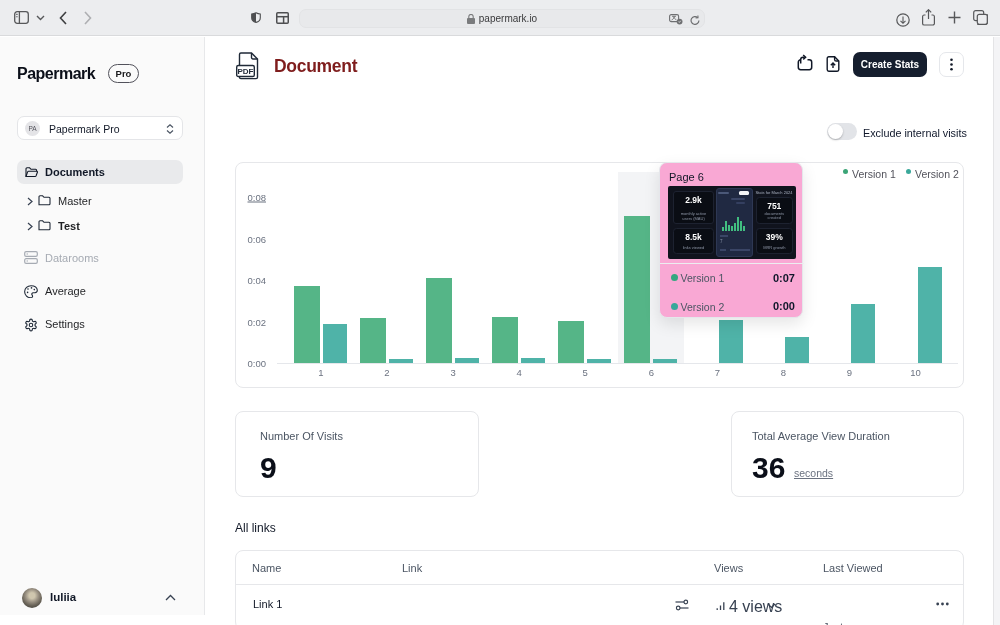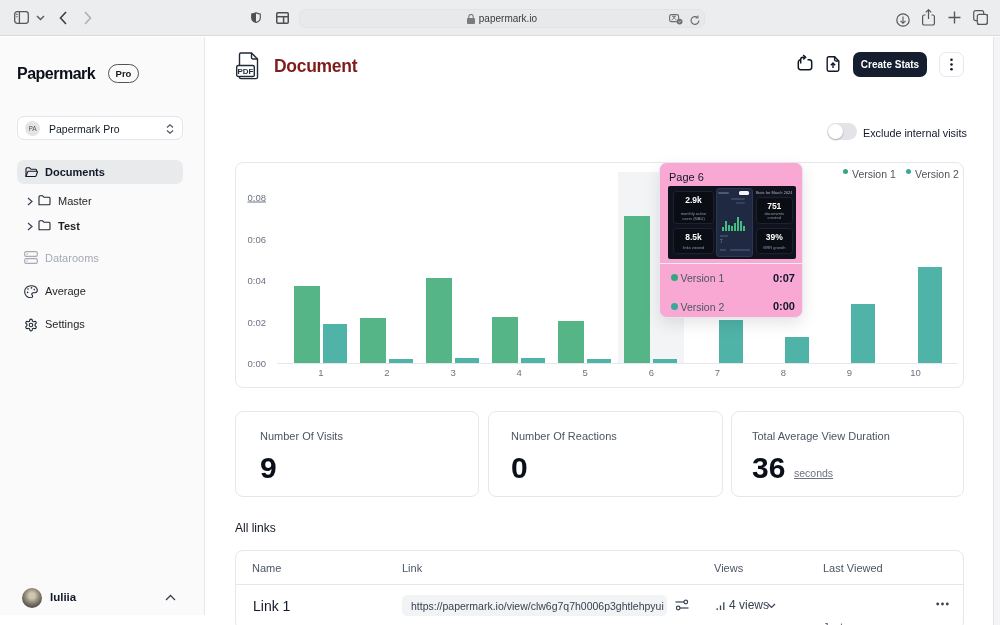--- a/index.html
+++ b/index.html
@@ -283,53 +283,48 @@
     <div class="abs" style="right:7px;top:108.5px;font-size:11px;font-weight:bold;color:#0f172a;">0:07</div>
     <div class="abs" style="left:11px;top:139.5px;width:7px;height:7px;border-radius:50%;background:#38a89a;"></div>
     <div class="abs" style="left:20.5px;top:137.5px;font-size:10.5px;color:#4b5563;">Version 2</div>
     <div class="abs" style="right:7px;top:137px;font-size:11px;font-weight:bold;color:#0f172a;">0:00</div>
   </div>
 
   <div class="card" style="left:235px;top:411px;width:244px;height:86px;">
     <div class="statlabel abs" style="left:24px;top:18px;">Number Of Visits</div>
     <div class="statnum abs" style="left:24px;top:38.5px;">9</div>
   </div>
-  <div class="card" style="left:488px;top:411px;width:235px;height:86px;">
-    <div class="statlabel abs" style="left:22px;top:18px;">Number Of Reactions</div>
-    <div class="statnum abs" style="left:22px;top:38.5px;">0</div>
-  </div>
   <div class="card" style="left:731px;top:411px;width:233px;height:86px;">
     <div class="statlabel abs" style="left:20px;top:18px;">Total Average View Duration</div>
     <div class="statnum abs" style="left:20px;top:38.5px;">36</div>
     <div class="abs" style="left:62px;top:55px;font-size:10.5px;color:#6b7280;text-decoration:underline;">seconds</div>
   </div>
 
   <div class="abs" style="left:235px;top:521px;font-size:12px;color:#111827;">All links</div>
   <div class="card" style="left:235px;top:550px;width:729px;height:80px;border-radius:8px;">
     <div class="abs" style="left:16px;top:11px;font-size:11px;color:#4b5563;">Name</div>
     <div class="abs" style="left:166px;top:11px;font-size:11px;color:#4b5563;">Link</div>
     <div class="abs" style="left:478px;top:11px;font-size:11px;color:#4b5563;">Views</div>
     <div class="abs" style="left:587px;top:11px;font-size:11px;color:#4b5563;">Last Viewed</div>
     <div class="abs" style="left:0;top:32.5px;width:727px;height:1px;background:#e6e7ea;"></div>
-    <div class="abs" style="left:17px;top:47px;font-size:14px;color:#111827;">Link 1</div>
-    <div class="abs" style="left:166px;top:44px;width:265px;height:21px;background:#f2f3f5;border-radius:5px;font-size:10.5px;color:#374151;display:flex;align-items:center;padding-left:9px;white-space:nowrap;overflow:hidden;">https://papermark.io/view/clw6g7q7h0006p3ghtlehpyui</div>
+    <div class="abs" style="left:17px;top:47px;font-size:11px;color:#111827;">Link 1</div>
 
     <svg class="abs" style="left:439px;top:47px" width="14" height="14" viewBox="0 0 14 14" fill="none" stroke="#374151" stroke-width="1.2">
       <line x1="0.5" y1="4" x2="9" y2="4"></line>
         <circle cx="10.8" cy="4" r="1.8"></circle>
       <line x1="13.5" y1="10" x2="5" y2="10"></line>
         <circle cx="3.2" cy="10" r="1.8"></circle>
     </svg>
 
     <svg class="abs" style="left:480px;top:50px" width="9" height="10" viewBox="0 0 9 10" stroke="#374151" stroke-width="1.3" fill="none">
       <line x1="1.2" y1="9" x2="1.2" y2="7.2"></line>
         <line x1="4.5" y1="9" x2="4.5" y2="4.5"></line>
         <line x1="7.8" y1="9" x2="7.8" y2="1.2"></line>
     </svg>
-    <div class="abs" style="left:493px;top:47px;font-size:12px;color:#374151;">4 views</div>
+    <div class="abs" style="left:493px;top:47px;font-size:16px;color:#374151;">4 views</div>
     <svg class="abs" style="left:531px;top:51.5px" width="9" height="6" viewBox="0 0 9 6" fill="none" stroke="#374151" stroke-width="1.2">
         <path d="M1 1 L4.5 4.5 L8 1"></path>
       </svg>
     <div class="abs" style="left:587px;top:47px;font-size:11px;color:#4b5563;margin-top:23px;">Just now</div>
     <svg class="abs" style="left:700px;top:51px" width="13" height="4" viewBox="0 0 13 4">
         <circle cx="1.7" cy="2" r="1.4" fill="#374151"></circle>
         <circle cx="6.5" cy="2" r="1.4" fill="#374151"></circle>
         <circle cx="11.3" cy="2" r="1.4" fill="#374151"></circle>
       </svg>
   </div>

